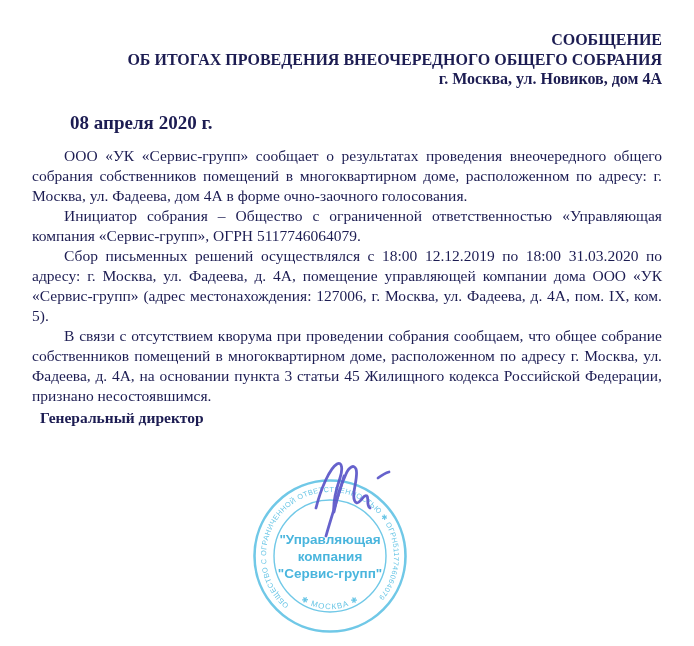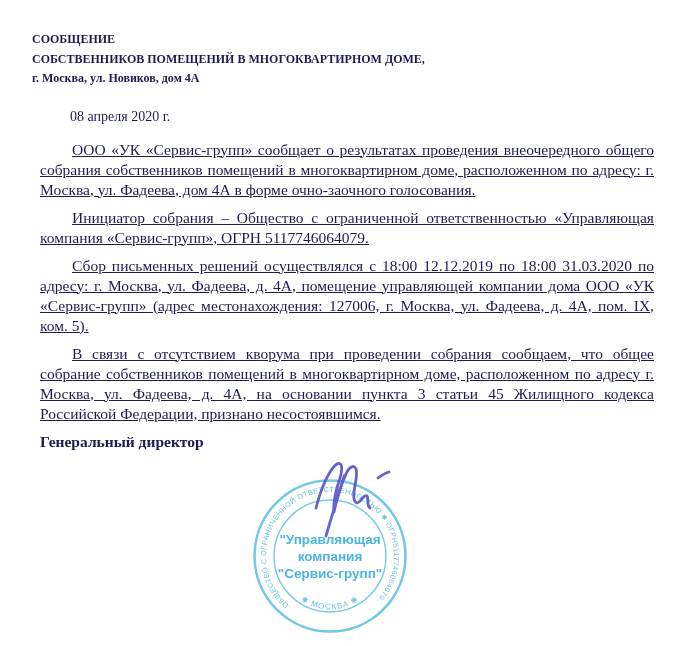--- a/index.html
+++ b/index.html
@@ -11,39 +11,39 @@
     color: #1c1c52;
     position: relative;
   }
   .page {
     position: relative;
     width: 630px;
     padding: 30px 32px 0 32px;
     box-sizing: content-box;
   }
   .title-block {
-    text-align: left;
+    text-align: right;
     font-weight: bold;
-    font-size: 12px;
+    font-size: 16px;
     line-height: 19.5px;
   }
   .date-line {
-    margin-top: 18px;
+    margin-top: 24px;
     margin-left: 38px;
-    font-size: 14px;
+    font-size: 19px;
     line-height: 20px;
+    font-weight: bold;
   }
   .body-text { margin-top: 13px; }
   .body-text p {
-    margin: 8px;
+    margin: 0;
     font-size: 15.5px;
     line-height: 20px;
     text-align: justify;
     text-indent: 32px;
-    text-decoration: underline;
   }
   .sig-row {
     margin-top: 2px;
     display: flex;
     justify-content: space-between;
     align-items: flex-start;
     font-weight: bold;
     font-size: 15.5px;
     line-height: 20px;
     padding-right: 60px;
@@ -59,21 +59,21 @@
   }
   .stamp-overlay svg { display: block; }
 </style>
 </head>
 <body>
 
 <div class="page">
 
   <div class="title-block">
     <div>СООБЩЕНИЕ</div>
-    <div>СОБСТВЕННИКОВ ПОМЕЩЕНИЙ В МНОГОКВАРТИРНОМ ДОМЕ,</div>
+    <div>ОБ ИТОГАХ ПРОВЕДЕНИЯ ВНЕОЧЕРЕДНОГО ОБЩЕГО СОБРАНИЯ</div>
     <div>г. Москва, ул. Новиков, дом 4А</div>
   </div>
 
   <div class="date-line">08 апреля 2020 г.</div>
 
   <div class="body-text">
     <p>ООО «УК «Сервис-групп» сообщает о результатах проведения внеочередного общего собрания собственников помещений в многоквартирном доме, расположенном по адресу: г. Москва, ул. Фадеева, дом 4А в форме очно-заочного голосования.</p>
     <p>Инициатор собрания – Общество с ограниченной ответственностью «Управляющая компания «Сервис-групп», ОГРН 5117746064079.</p>
     <p>Сбор письменных решений осуществлялся с 18:00 12.12.2019 по 18:00 31.03.2020 по адресу: г. Москва, ул. Фадеева, д. 4А, помещение управляющей компании дома ООО «УК «Сервис-групп» (адрес местонахождения: 127006, г. Москва, ул. Фадеева, д. 4А, пом. IX, ком. 5).</p>
     <p>В связи с отсутствием кворума при проведении собрания сообщаем, что общее собрание собственников помещений в многоквартирном доме, расположенном по адресу г. Москва, ул. Фадеева, д. 4А, на основании пункта 3 статьи 45 Жилищного кодекса Российской Федерации, признано несостоявшимся.</p>

